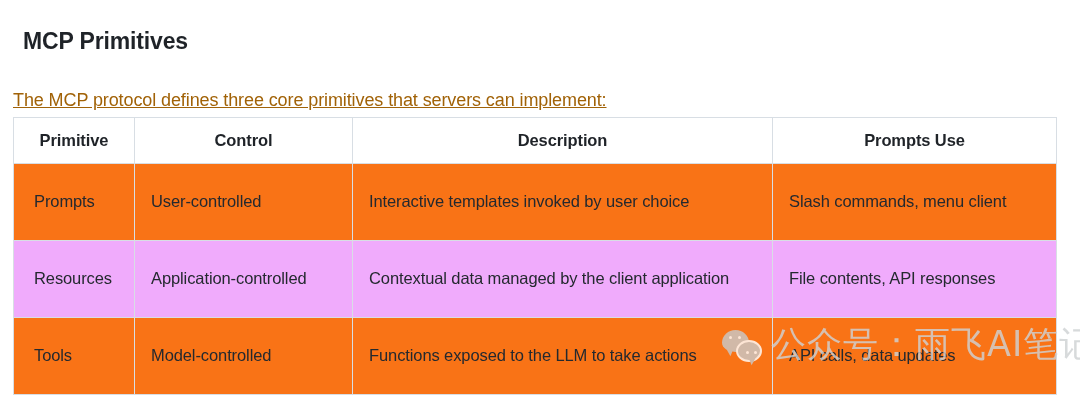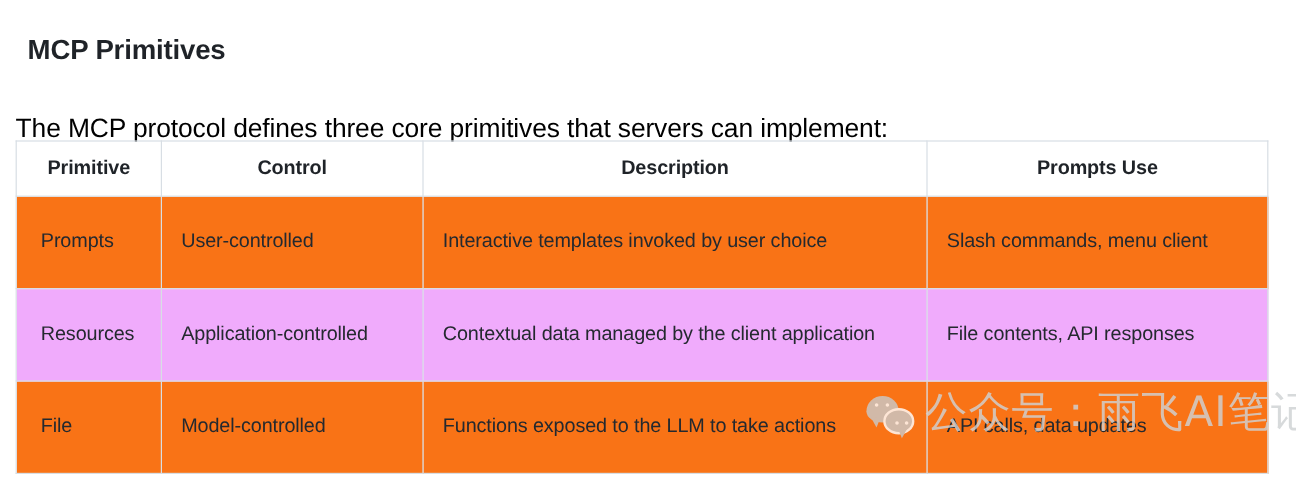--- a/index.html
+++ b/index.html
@@ -29,24 +29,25 @@
     font-weight: bold;
     letter-spacing: -0.15px;
     color: #1f2328;
     line-height: 1.25;
     margin-left: 10px;
   }
   .intro-paragraph {
     position: absolute;
     left: 13px;
     top: 69px;
-    font-size: 22px;
-    color: #000000;
+    font-size: 18px;
+    color: #a16207;
     line-height: 1.45;
     letter-spacing: -0.1px;
+    text-decoration: underline;
   }
   .primitives-table-wrap {
     position: absolute;
     left: 13px;
     top: 117px;
     width: 1043px;
   }
   table.primitives-table {
     border-collapse: collapse;
     table-layout: fixed;
@@ -221,21 +222,21 @@
           </td>
           <td>
             <div class="cell-inner">Contextual data managed by the client application</div>
           </td>
           <td>
             <div class="cell-inner">File contents, API responses</div>
           </td>
         </tr>
         <tr class="row-plain">
           <td>
-            <div class="cell-inner center-pad">File</div>
+            <div class="cell-inner center-pad">Tools</div>
           </td>
           <td>
             <div class="cell-inner">Model-controlled</div>
           </td>
           <td>
             <div class="cell-inner">Functions exposed to the LLM to take actions</div>
           </td>
           <td>
             <div class="cell-inner">API calls, data updates</div>
           </td>

